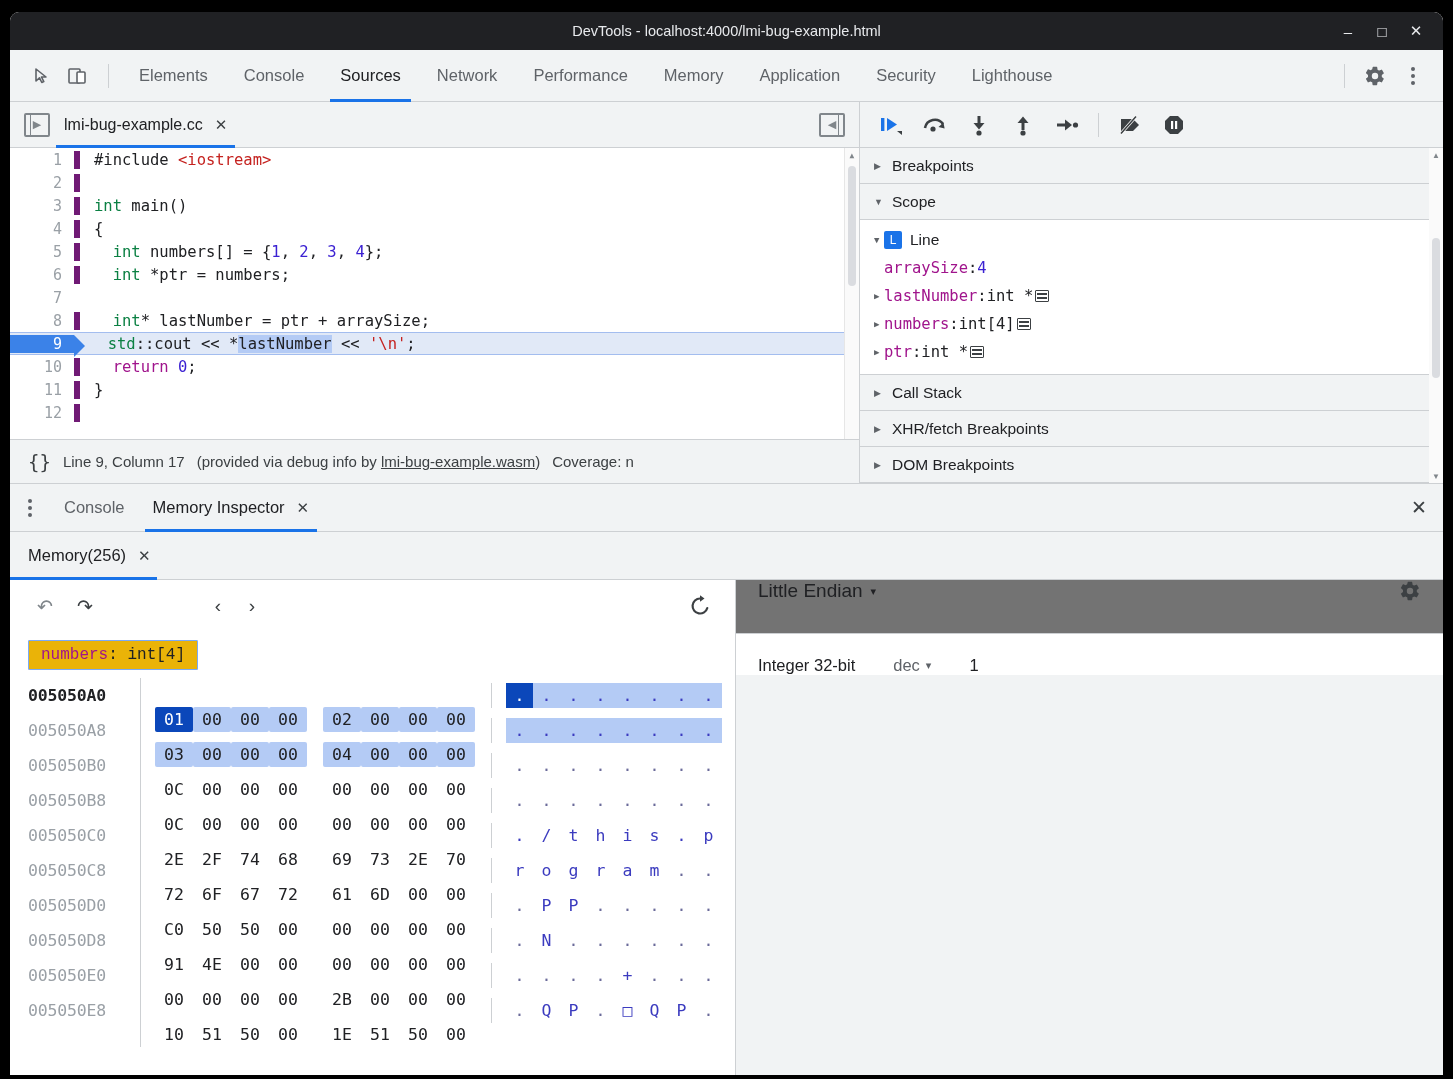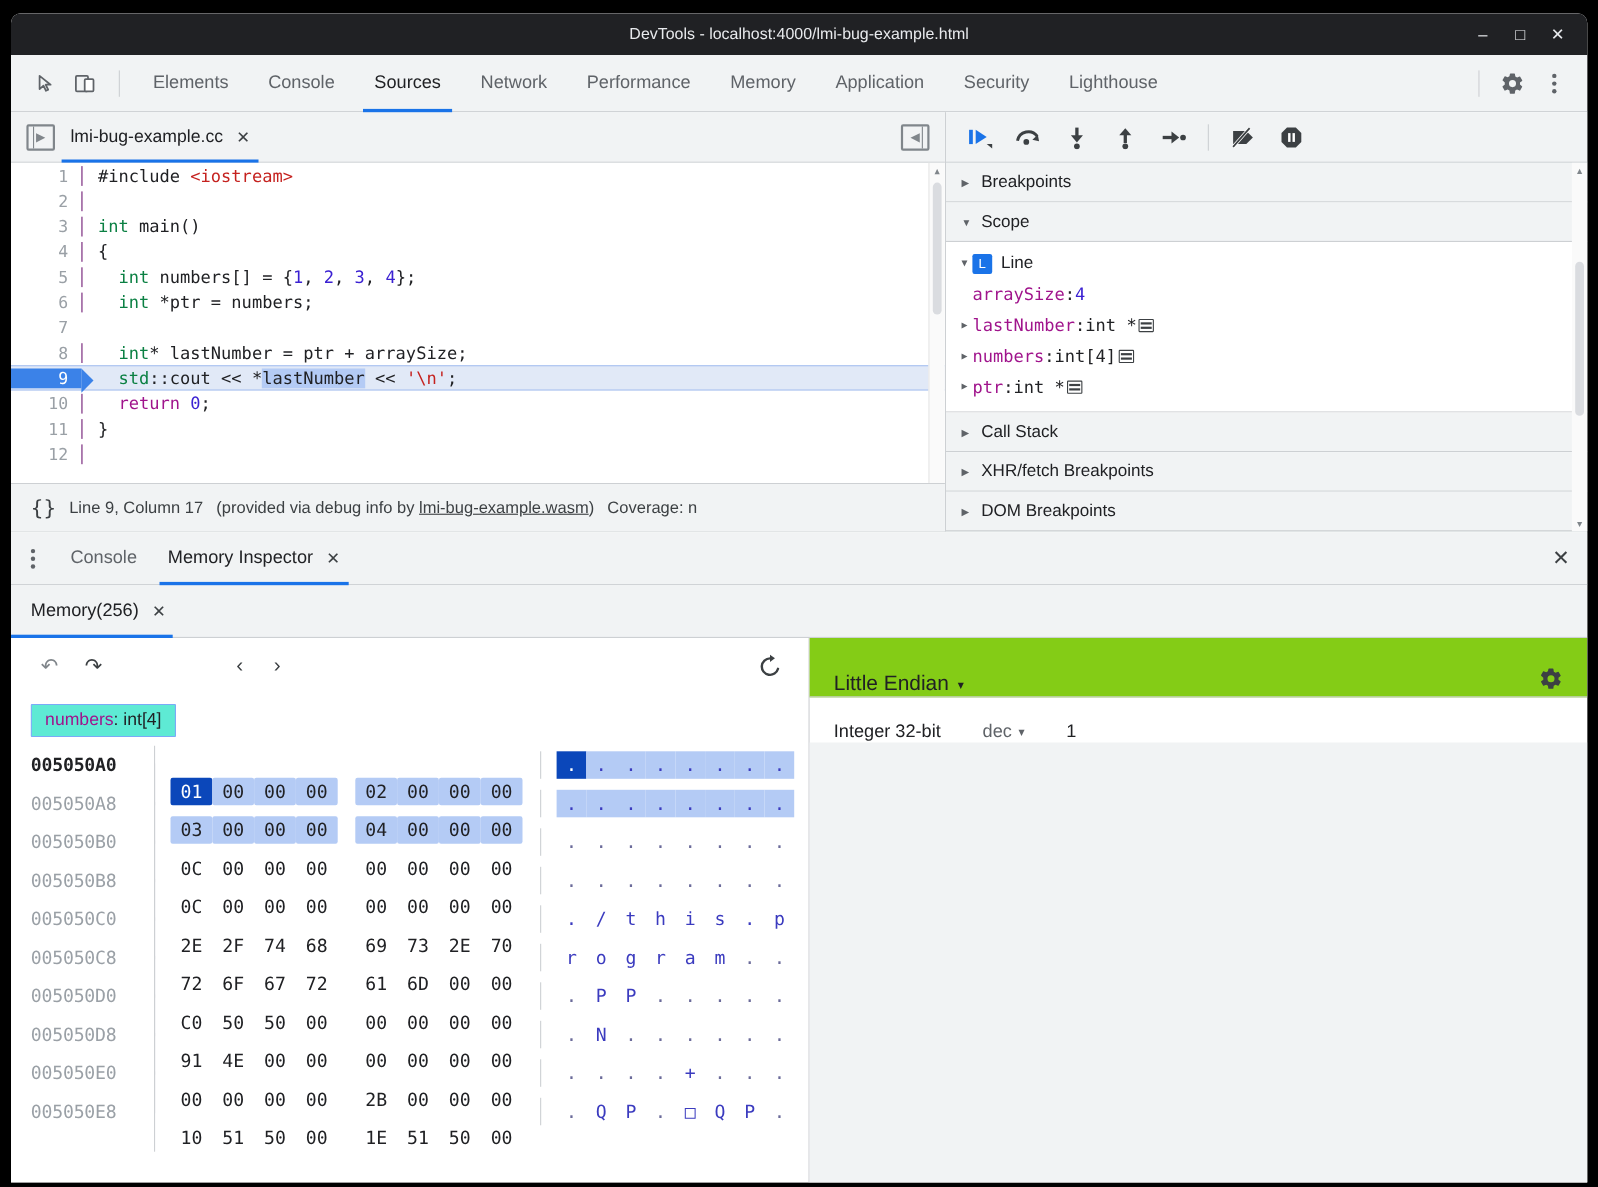--- a/index.html
+++ b/index.html
@@ -95,21 +95,21 @@
   .gut {
     width: 64px; text-align: right; padding-right: 12px; color: #9aa0a6;
     flex: none; font-size: 15px; position: relative;
   }
   .cline.hl .gut { background: #3b82e8; color: #fff; }
   .cline.hl .gut::after {
     content: ""; position: absolute; right: -11px; top: 0;
     border-top: 11.5px solid transparent; border-bottom: 11.5px solid transparent;
     border-left: 11px solid #3b82e8;
   }
-  .ctext { padding-left: 14px; border-left: 1px solid #701a75; flex: 1; color: #202124; }
+  .ctext { padding-left: 14px; border-left: 6px solid #701a75; flex: 1; color: #202124; }
   .cline.hl .ctext { border-left: none; padding-left: 15px; }
   .k { color: #0b8043; }   
   .kw { color: #c5221f; }  
   .num { color: #3b21d2; } 
   .fn { color: #a0148c; }  
   .id { color: #202124; }
   .sel { background: #b4cbf5; }
   .scrollv {
     position: absolute; right: 0; top: 0; bottom: 0; width: 15px;
     background: #fafafa; border-left: 1px solid #e6e6e6;
@@ -193,44 +193,44 @@
   .navbtn.enabled { color: #3c4043; }
   .addrbox {
     width: 268px; height: 34px; border: 1px solid #9aa0a6; border-radius: 2px;
     display: flex; align-items: center; justify-content: center;
     font-size: 17px; color: #202124; background: #fff;
   }
   .chev { width: 28px; display: flex; align-items: center; justify-content: center; font-size: 19px; color: #3c4043; }
   .refresh { margin-left: auto; width: 34px; height: 32px; display: flex; align-items: center; justify-content: center; color: #3c4043; }
   .highlightrow { height: 46px; flex: none; display: flex; align-items: center; padding: 0 18px; }
   .varchip {
-    border: 1px solid #7baaf7; background: #5eead4; border-radius: 1px;
-    padding: 5px 12px; font-family: Liberation Sans, sans-serif; font-size: 16px;
+    border: 1px solid #7baaf7; background: #eab308; border-radius: 1px;
+    padding: 5px 12px; font-family: Liberation Mono, monospace; font-size: 16px;
   }
   .varchip .n { color: #a0148c; } .varchip .t { color: #202124; }
   .hexview { flex: 1; overflow: hidden; padding-left: 18px; font-family: "DejaVu Sans Mono", monospace; font-size: 16.5px; }
   .hexrow { display: flex; align-items: center; height: 35px; }
   .hexaddr { width: 112px; color: #9aa0a6; letter-spacing: -0.2px; flex: none; }
   .hexrow.cur .hexaddr { color: #202124; font-weight: bold; }
   .hexcells { display: flex; flex: none; border-left: 1px solid #cdd0d3; padding-left: 14px; }
   .hgroup { display: flex; margin-top: 48px; }
   .hgroup + .hgroup { margin-left: 16px; }
   .hb {
     width: 38px; text-align: center; color: #202124; padding: 3px 0; border-radius: 2px;
   }
   .hb.cur { background: #0b47ba; color: #fff; }
   .asciicells { display: flex; margin-left: 16px; border-left: 1px solid #cdd0d3; padding-left: 14px; }
   .ab { width: 27px; text-align: center; color: #3b3bbf; padding: 3px 0; }
   .ab.dot { color: #6b6b9a; }
   .ab.cur { background: #0b47ba; color: #fff; }
   
   .memright { flex: 1; display: flex; flex-direction: column; }
   .endianbar {
-    height: 54px; flex: none; display: flex; align-items: flex-end;
-    padding: 0 22px; border-bottom: 1px solid #cdd0d3; background: #84cc16;
+    height: 54px; flex: none; display: flex; align-items: flex-start;
+    padding: 0 22px; border-bottom: 1px solid #cdd0d3; background: #737373;
   }
   .endian { font-size: 19px; color: #202124; display: flex; align-items: center; gap: 8px; }
   .gear2 { margin-left: auto; color: #3c4043; }
   .valrow { display: flex; align-items: center; padding: 22px 22px 0 22px; gap: 38px; font-size: 16.5px; color: #202124; }
   .valrow .mode { color: #5f6368; display: flex; align-items: center; gap: 6px; }
   .caret { font-size: 11px; }
   .botfill { flex: 1; background: #f1f3f4; }
 </style>
 </head>
 <body>

